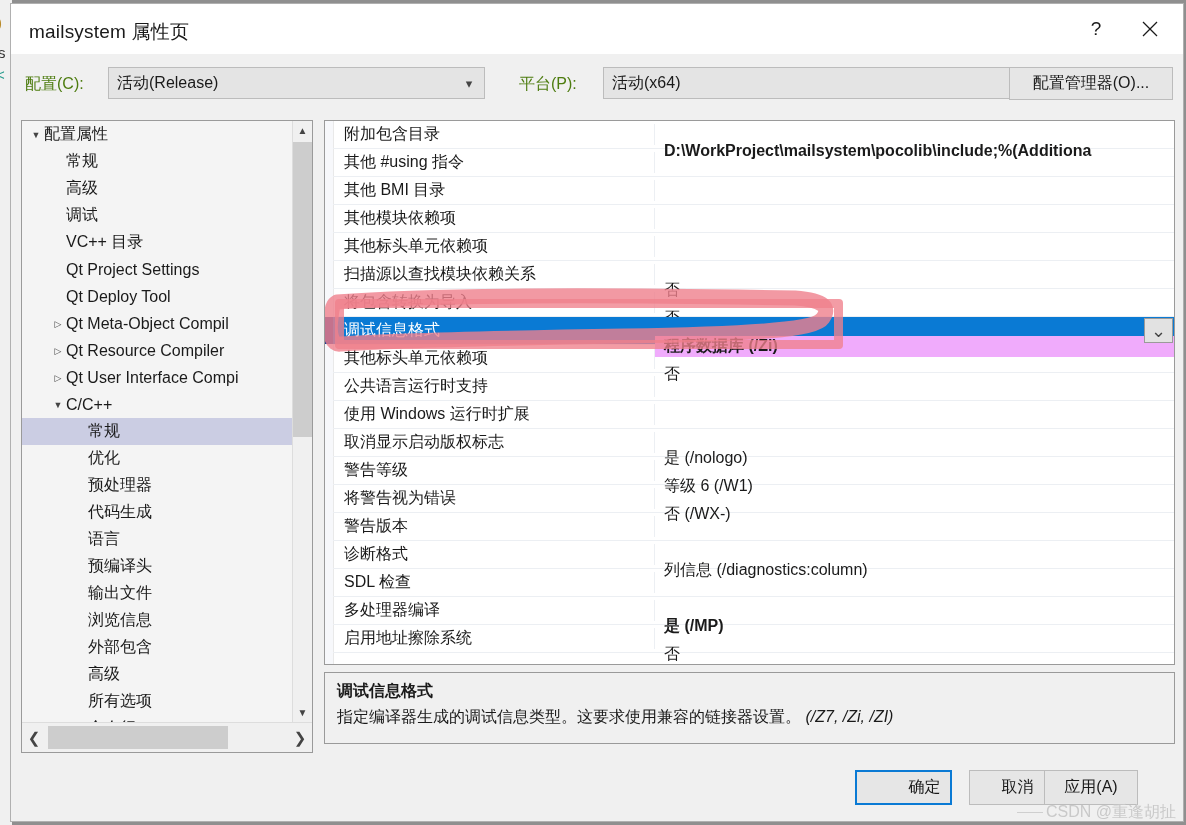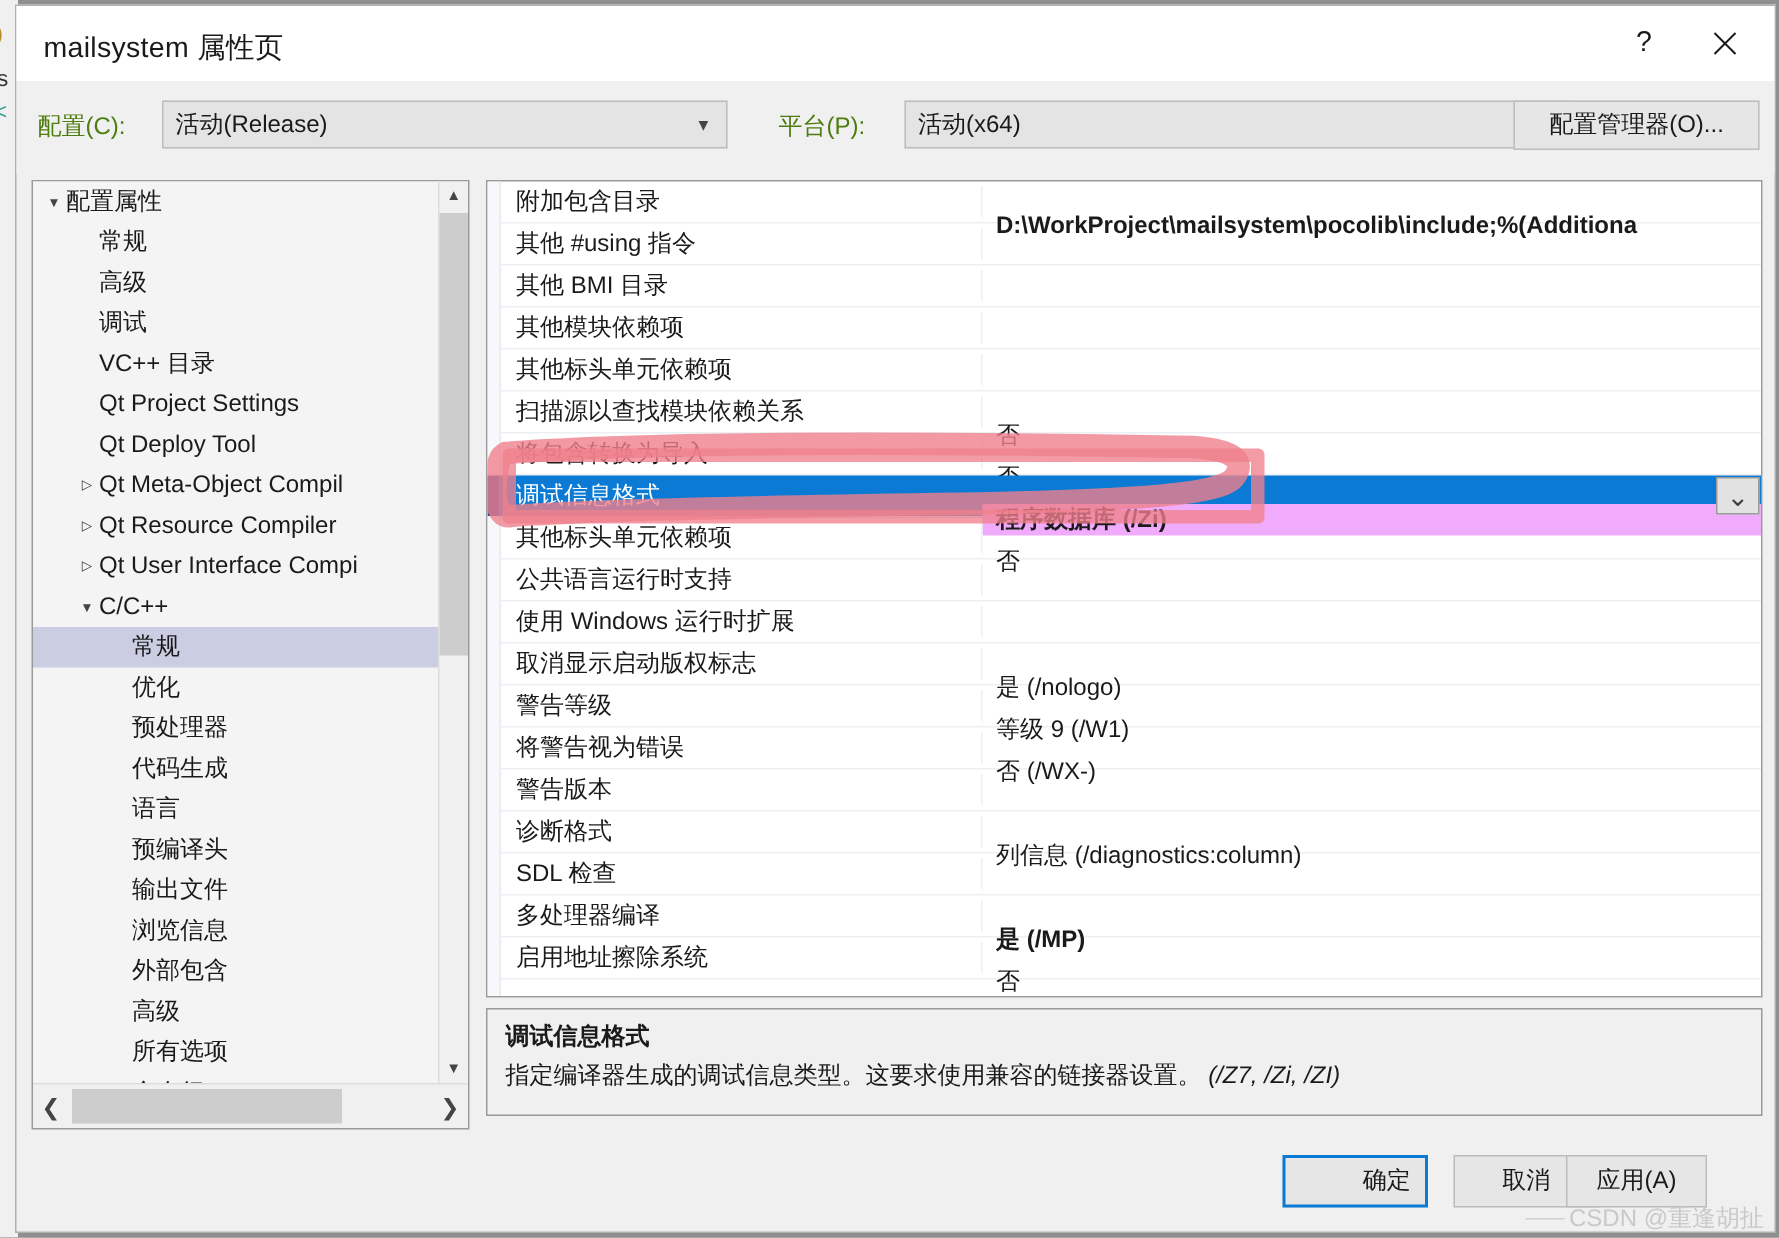--- a/index.html
+++ b/index.html
@@ -457,21 +457,21 @@
           <div class="prow">
             <div class="pname">使用 Windows 运行时扩展</div>
             <div class="pval"></div>
           </div>
           <div class="prow">
             <div class="pname">取消显示启动版权标志</div>
             <div class="pval">是 (/nologo)</div>
           </div>
           <div class="prow">
             <div class="pname">警告等级</div>
-            <div class="pval">等级 9 (/W1)</div>
+            <div class="pval">等级 6 (/W1)</div>
           </div>
           <div class="prow">
             <div class="pname">将警告视为错误</div>
             <div class="pval">否 (/WX-)</div>
           </div>
           <div class="prow">
             <div class="pname">警告版本</div>
             <div class="pval"></div>
           </div>
           <div class="prow">

